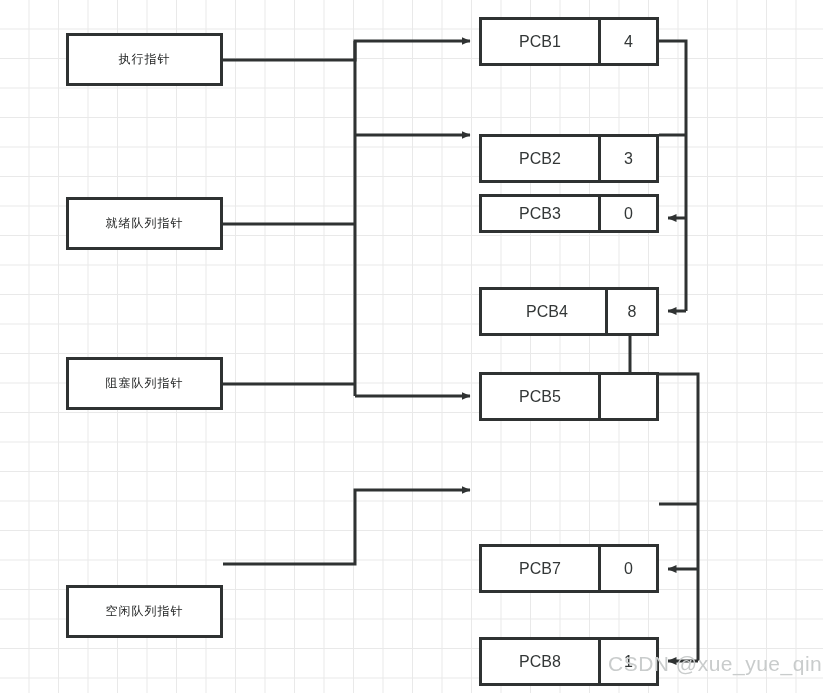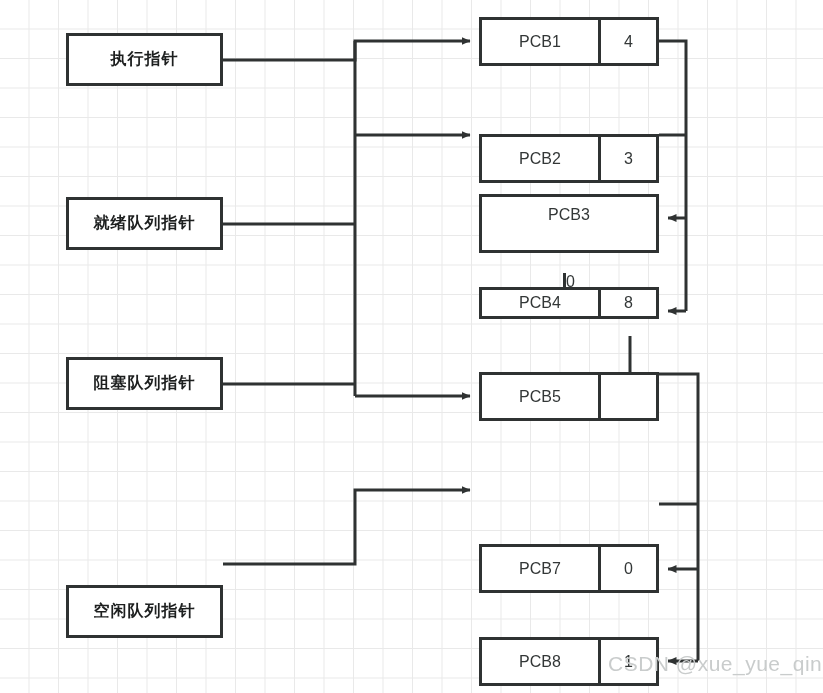--- a/index.html
+++ b/index.html
@@ -30,22 +30,22 @@
   .node-box {
     position: absolute;
     box-sizing: border-box;
     background: #ffffff;
     border: 3px solid #2f3232;
     display: flex;
     align-items: center;
     justify-content: center;
   }
   .ptr-box {
-    font-size: 16px;
-    font-weight: bold;
+    font-size: 12px;
+    font-weight: normal;
     color: #1d1f1f;
     letter-spacing: 1px;
   }
   .pcb-box {
     padding: 0;
   }
   .pcb-name {
     flex: 0 0 116px;
     height: 100%;
     display: flex;
@@ -140,26 +140,26 @@
   <div class="node-box pcb-box" style="left:479px; top:17px; width:180px; height:49px;">
     <div class="pcb-name">PCB1</div>
     <div class="pcb-val">4</div>
   </div>
 
   <div class="node-box pcb-box" style="left:479px; top:111px; width:180px; height:49px;margin-top:23px;">
     <div class="pcb-name">PCB2</div>
     <div class="pcb-val">3</div>
   </div>
 
-  <div class="node-box pcb-box" style="left:479px; top:194px; width:180px; height:59px;flex-direction:column;">
+  <div class="node-box pcb-box" style="left:479px; top:194px; width:180px; height:39px;">
     <div class="pcb-name">PCB3</div>
     <div class="pcb-val">0</div>
   </div>
 
-  <div class="node-box pcb-box" style="left:479px; top:287px; width:180px; height:32px;">
+  <div class="node-box pcb-box" style="left:479px; top:287px; width:180px; height:49px;padding-left:7px;">
     <div class="pcb-name">PCB4</div>
     <div class="pcb-val">8</div>
   </div>
 
   <div class="node-box pcb-box" style="left:479px; top:372px; width:180px; height:49px;text-align:right;">
     <div class="pcb-name">PCB5</div>
     <div class="pcb-val"></div>
   </div>
 
 

